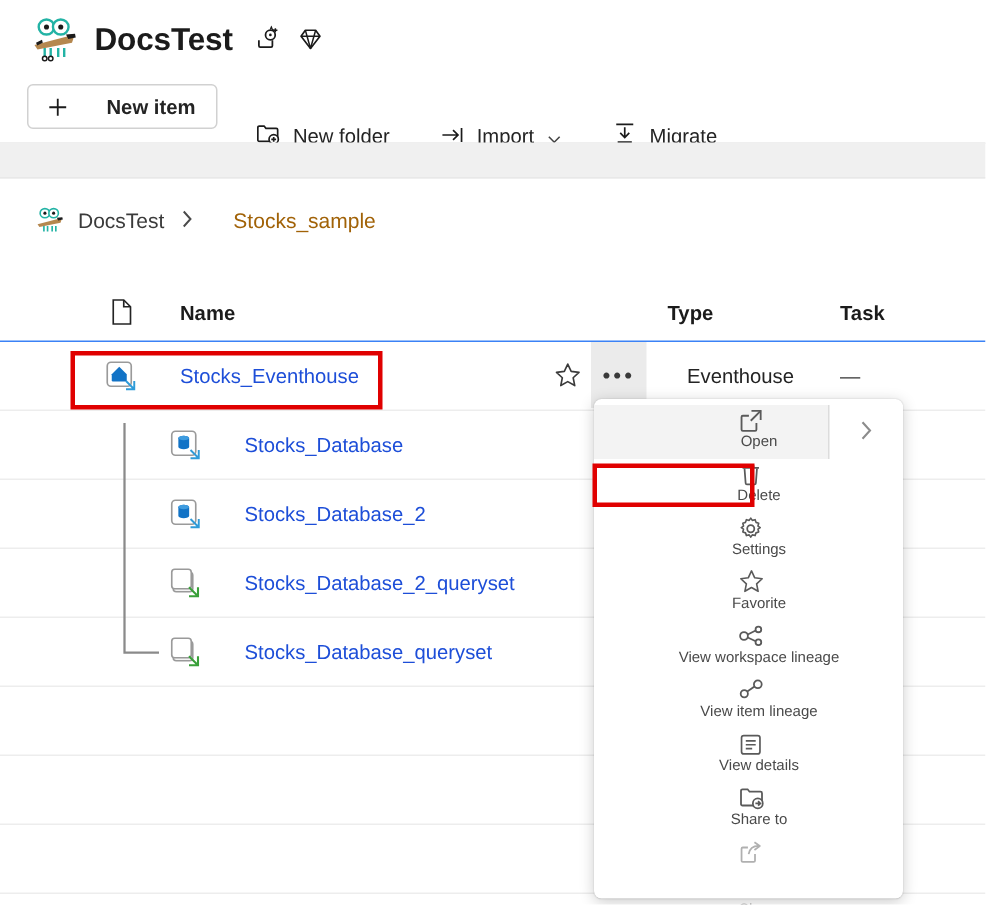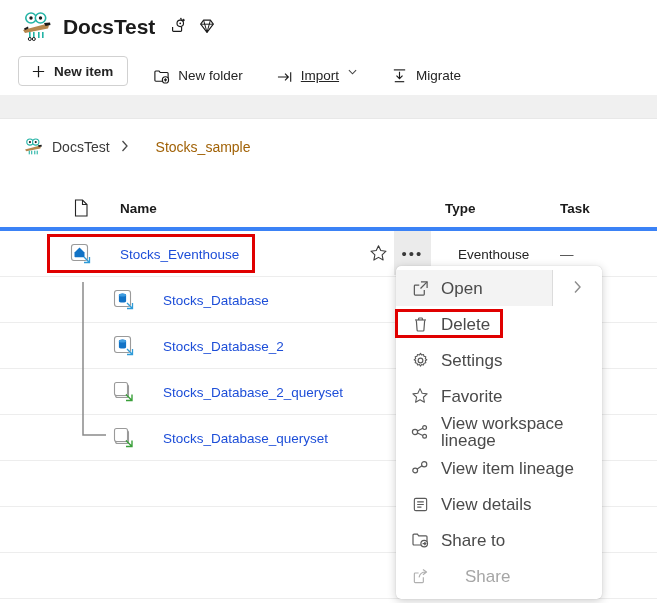--- a/index.html
+++ b/index.html
@@ -62,35 +62,35 @@
     width: 657px;
     height: 38px;
     display: flex;
     align-items: center;
     padding-left: 18px;
     box-sizing: border-box;
   }
   .tb-newitem {
     display: inline-flex;
     align-items: center;
-    gap: 7px;
+    gap: 24px;
     height: 30px;
     padding: 0 14px 0 11px;
     border: 1px solid #d1d1d1;
     border-radius: 4px;
     background: #ffffff;
     font-size: 13.5px;
     font-weight: bold;
     color: #242424;
     cursor: pointer;
     box-sizing: border-box;
   }
   .tb-btn {
     display: inline-flex;
-    align-items: flex-start;
+    align-items: flex-end;
     gap: 8px;
     height: 30px;
     padding: 0 9px;
     background: transparent;
     border: none;
     font-size: 13.5px;
     color: #242424;
     cursor: pointer;
     border-radius: 4px;
     white-space: nowrap;
@@ -156,21 +156,21 @@
 
   
   .tbl {
     position: absolute;
     left: 0; top: 190px;
     width: 657px;
   }
   .tbl-head {
     position: relative;
     height: 37px;
-    border-bottom: 4px solid #3b82f6;
+    border-bottom: 1px solid #3b82f6;
     text-align: right;
   }
   .th {
     position: absolute;
     top: 11px;
     font-size: 13.5px;
     font-weight: bold;
     color: #1b1b1b;
   }
   .th-doc { left: 74px; top: 9px; }
@@ -280,24 +280,25 @@
     padding: 4px 0 5px 0;
     z-index: 50;
     box-sizing: border-box;
   }
   .ctx-item {
     position: relative;
     height: 36px;
     display: flex;
     align-items: center;
     padding-left: 14px;
-    font-size: 17px;
+    font-size: 10px;
     color: #4a4a4a;
     cursor: pointer;
     box-sizing: border-box;
+    flex-direction: column;
   }
   .ctx-item.highlight { background: #f3f3f3; }
   .ctx-item.disabled { color: #a6a6a6; cursor: default; gap: 24px; }
   .ctx-ic {
     width: 20px; height: 20px;
     margin-right: 11px;
     display: inline-flex;
     align-items: center;
     justify-content: center;
     flex: none;

